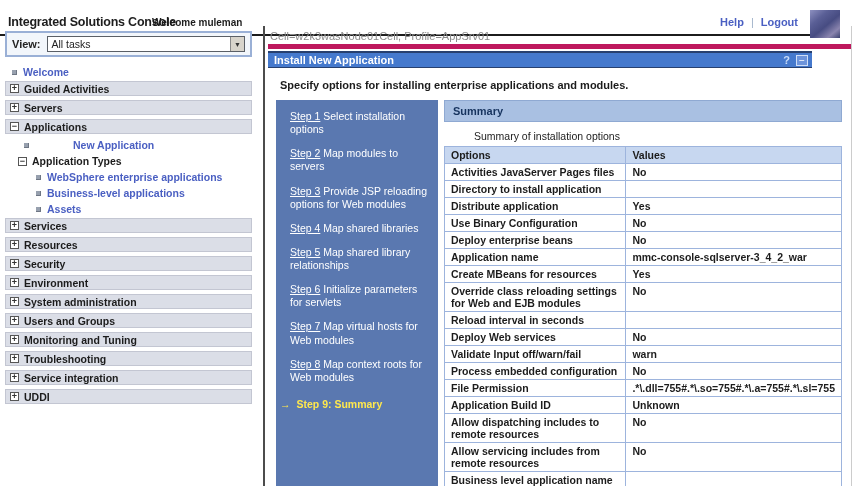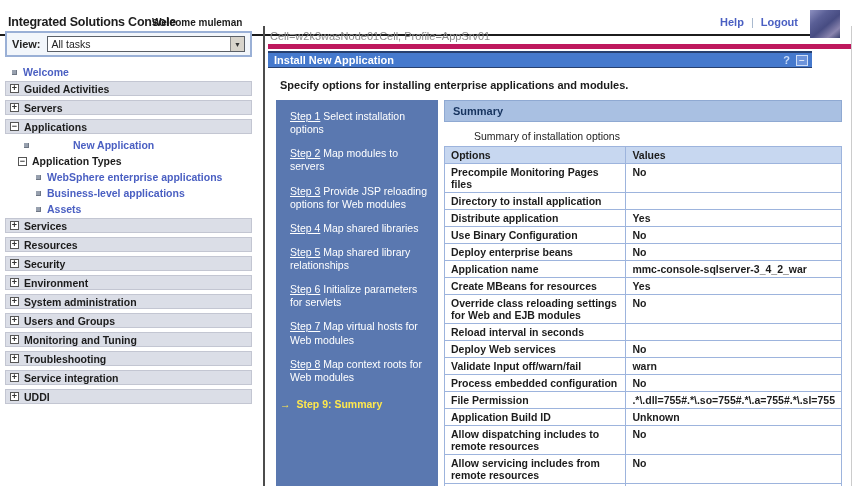--- a/index.html
+++ b/index.html
@@ -195,21 +195,21 @@
       <div class="summary-caption">Summary of installation options</div>
       <table class="opts">
         <thead>
           <tr>
             <th class="opt">Options</th>
             <th>Values</th>
           </tr>
         </thead>
         <tbody id="rows">
             <tr>
-              <td class="opt">Precompile Monitoring Pages files</td>
+              <td class="opt">Activities JavaServer Pages files</td>
               <td>No</td>
             </tr>
             <tr>
               <td class="opt">Directory to install application</td>
               <td></td>
             </tr>
             <tr>
               <td class="opt">Distribute application</td>
               <td>Yes</td>
             </tr>

